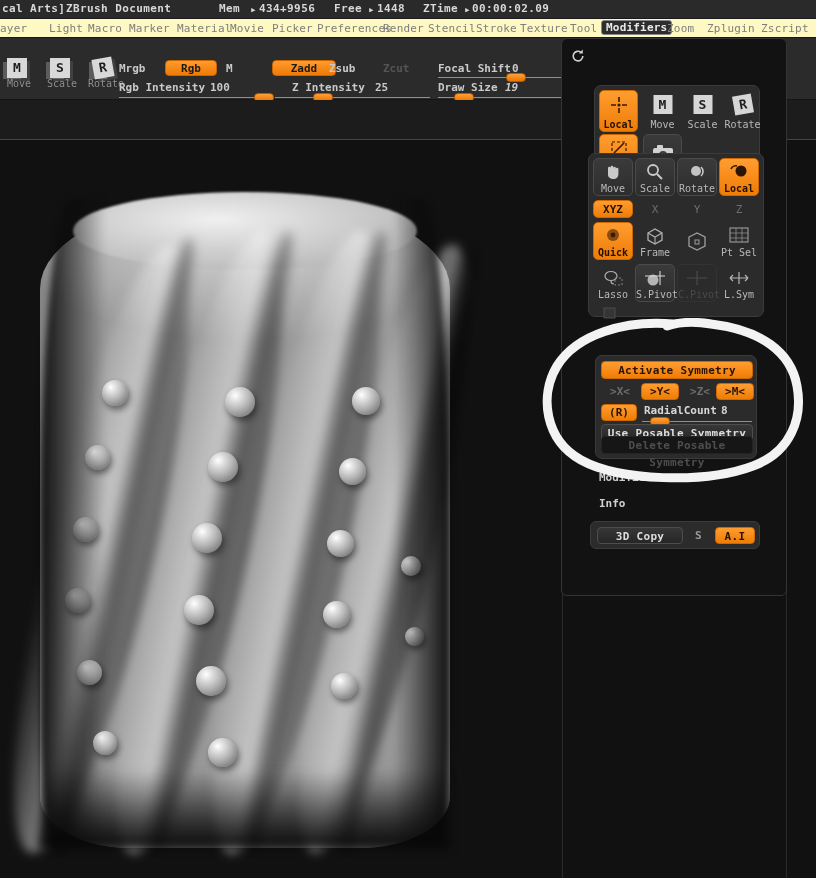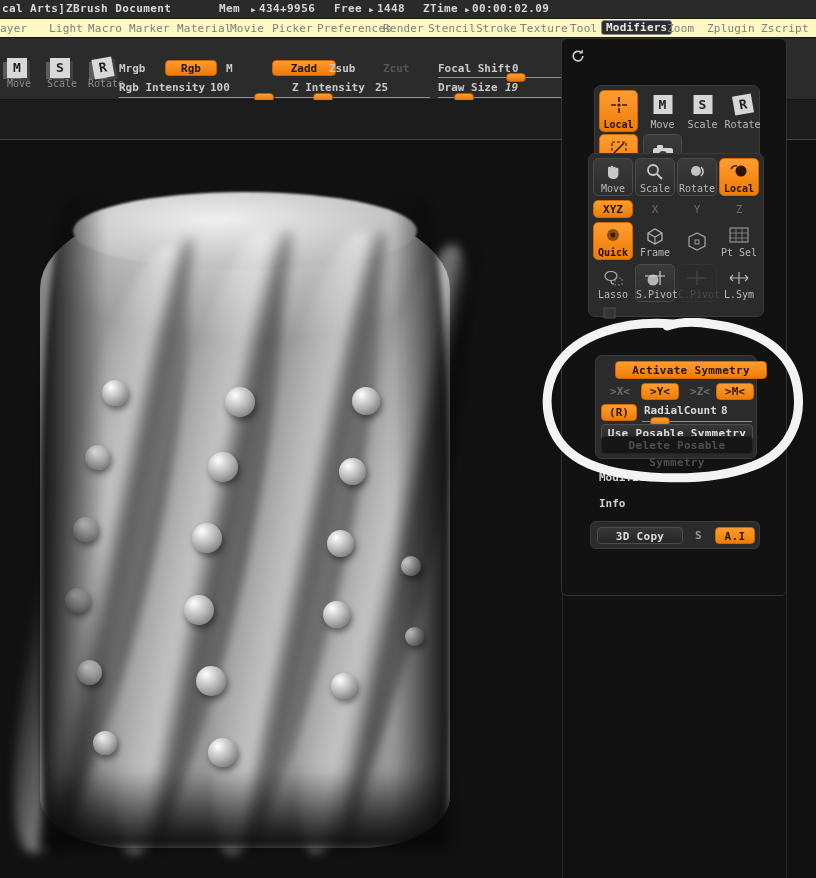--- a/index.html
+++ b/index.html
@@ -509,21 +509,21 @@
     </div>
 
     <div class="btn flat dis" style="left:4px;top:150px;width:34px;height:18px;">
       <svg class="ic" style="top:1px;" width="18" height="15" viewBox="0 0 18 15">
         <rect x="3" y="2" width="11" height="10" fill="#353535" stroke="#555" stroke-width=".8"></rect>
       </svg>
     </div>
   </div>
 
   <div class="grp" style="left:33px;top:316px;width:162px;height:104px;">
-    <div class="wide orange" style="left:5px;top:5px;width:152px;margin-left:14px;">Activate Symmetry</div>
+    <div class="wide orange" style="left:5px;top:5px;width:152px;">Activate Symmetry</div>
 
     <div class="axbtn off" style="left:5px;top:27px;">&gt;X&lt;</div>
     <div class="axbtn on" style="left:45px;top:27px;">&gt;Y&lt;</div>
     <div class="axbtn off" style="left:85px;top:27px;">&gt;Z&lt;</div>
     <div class="axbtn on" style="left:120px;top:27px;">&gt;M&lt;</div>
 
     <div class="axbtn on" style="left:5px;top:48px;width:36px;">(R)</div>
     <div style="position:absolute;left:48px;top:48px;font-size:11px;font-weight:bold;color:#d6d6d6;">RadialCount</div>
     <div style="position:absolute;left:125px;top:48px;font-size:11px;font-weight:bold;color:#d6d6d6;">8</div>
     <div class="slider" style="left:46px;top:60px;width:110px;">

